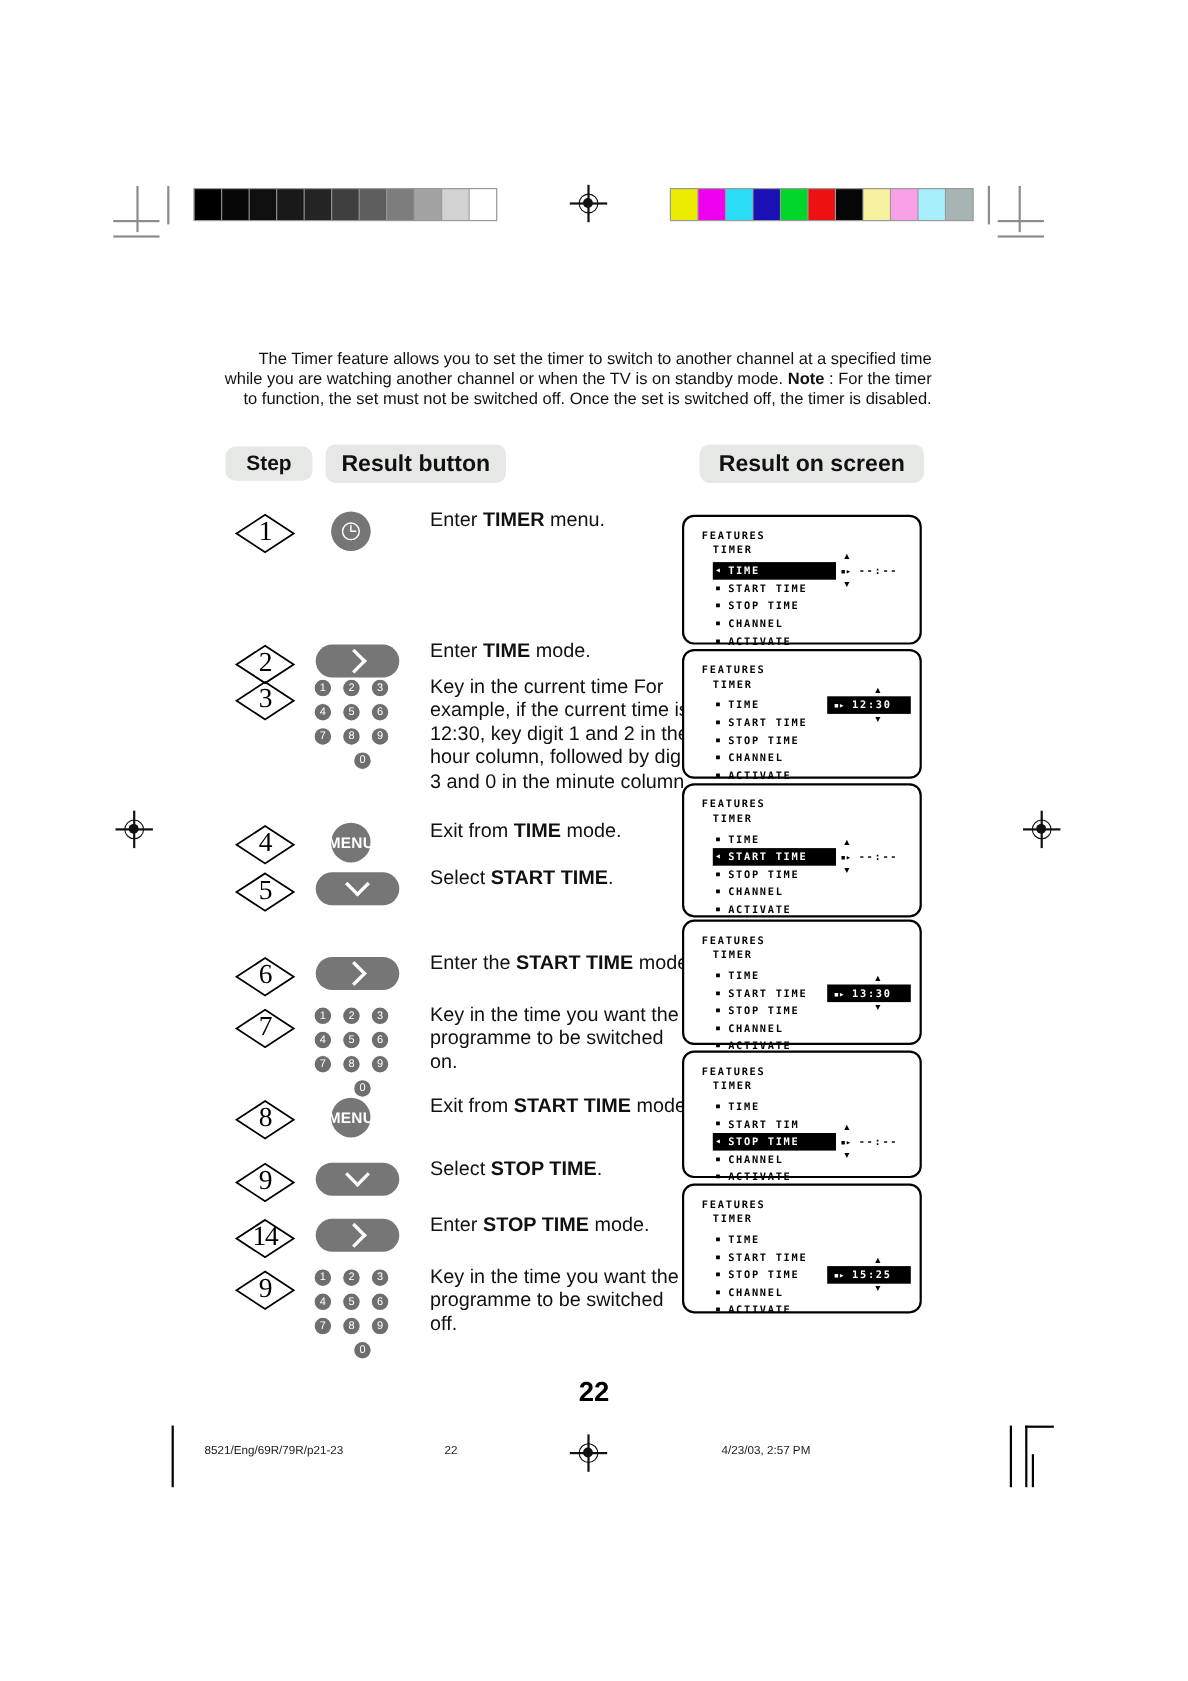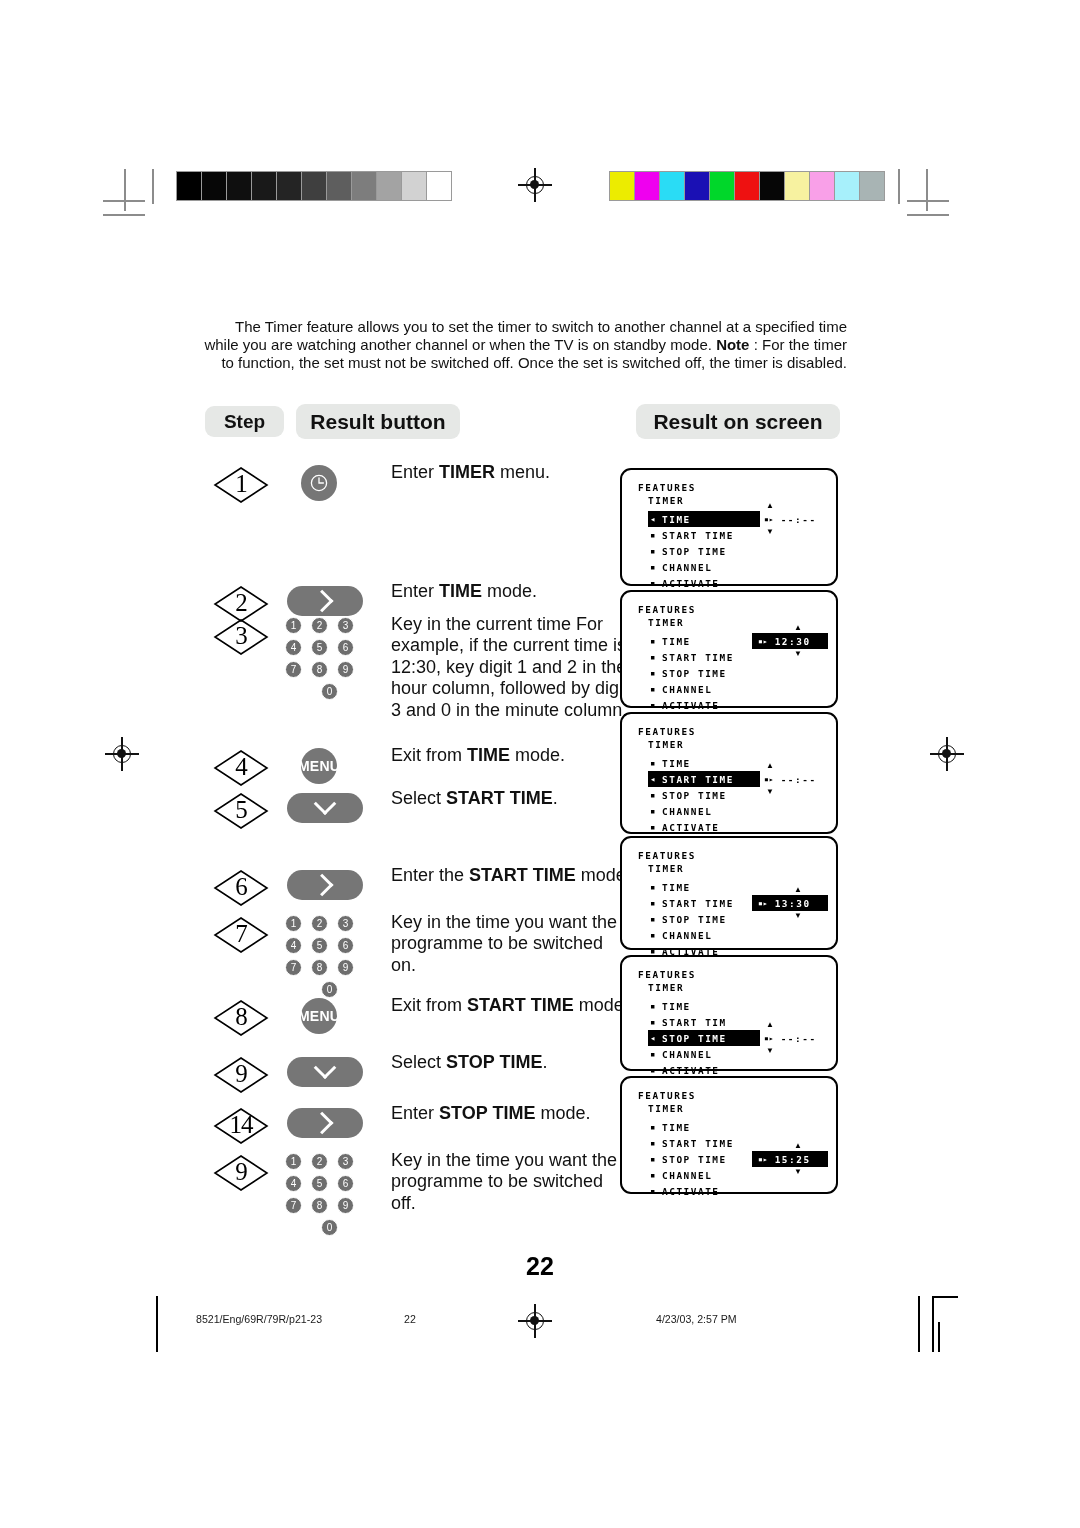--- a/index.html
+++ b/index.html
@@ -616,16 +616,16 @@
     </div>
 
   <div class="pageno">22</div>
 
   <div class="footline" style="left:156px;top:1296px;width:1.5px;height:56px;"></div>
   <div class="footline" style="left:918px;top:1296px;width:1.5px;height:56px;"></div>
   <div class="footline" style="left:932px;top:1296px;width:1.5px;height:56px;"></div>
   <div class="footline" style="left:932px;top:1296px;width:26px;height:1.5px;"></div>
   <div class="footline" style="left:938px;top:1322px;width:1.5px;height:30px;"></div>
 
-  <div class="foot" style="left:196px;top:1313px;">8521/Eng/69R/79R/p21-23</div>
+  <div class="foot" style="left:186px;top:1313px;">8521/Eng/69R/79R/p21-23</div>
   <div class="foot" style="left:404px;top:1313px;">22</div>
   <div class="foot" style="left:656px;top:1313px;">4/23/03, 2:57 PM</div>
 </div>
 
 </body></html>

